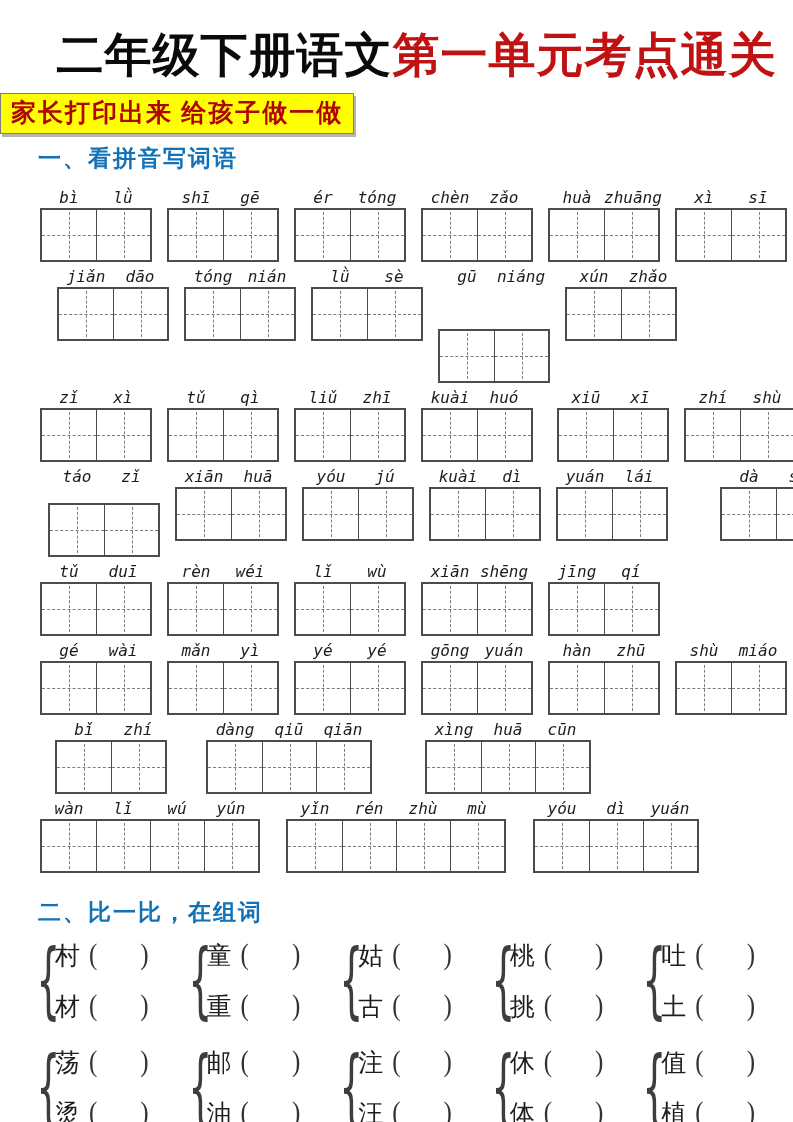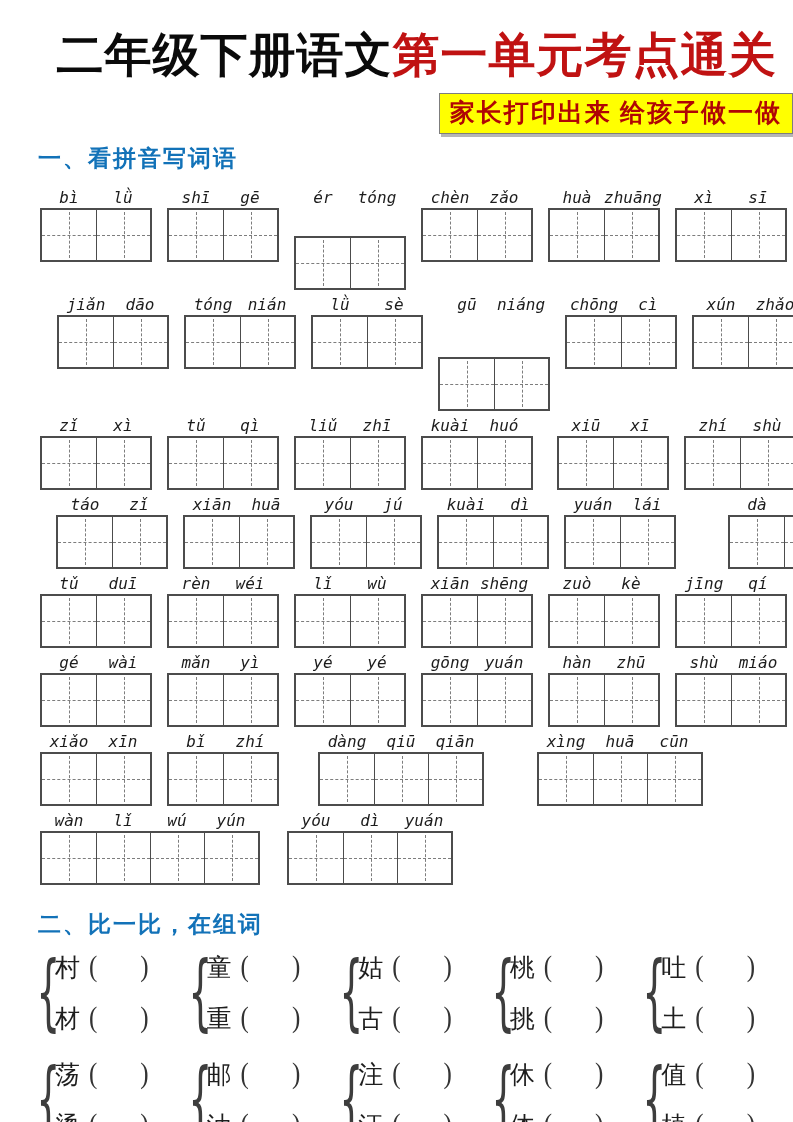--- a/index.html
+++ b/index.html
@@ -15,21 +15,21 @@
     margin-top:24px;
     text-align:center;
     font-size:47px; font-weight:bold;
     letter-spacing:1px; line-height:1.32;
     white-space:nowrap;
     padding-left:40px;
   }
   .title .t-black { color:#0a0a0a; }
   .title .t-red   { color:#c01212; }
   
-  .banner-wrap { text-align:right; margin-top:7px; }
+  .banner-wrap { text-align:left; margin-top:7px; }
   .banner {
     display:inline-block;
     background:#ffff00;
     color:#b00505;
     font-size:25px; font-weight:bold;
     letter-spacing:2px;
     padding:2px 10px 4px 10px;
     border:1px solid #7d7d7d;
     box-shadow:2px 3px 0 #b5b5b5;
   }
@@ -129,21 +129,21 @@
       <div class="group" style="margin-left: 15px;">
         <div class="syls">
           <span class="syl">shī</span>
           <span class="syl">gē</span>
         </div>
         <div class="boxes">
           <div class="cell"></div>
           <div class="cell"></div>
         </div>
       </div>
-      <div class="group" style="margin-left: 15px; gap: 28px;">
+      <div class="group" style="margin-left: 15px;">
         <div class="syls">
           <span class="syl">ér</span>
           <span class="syl">tóng</span>
         </div>
         <div class="boxes">
           <div class="cell"></div>
           <div class="cell"></div>
         </div>
       </div>
       <div class="group" style="margin-left: 15px;">
@@ -213,30 +213,20 @@
           <span class="syl">gū</span>
           <span class="syl">niáng</span>
         </div>
         <div class="boxes">
           <div class="cell"></div>
           <div class="cell"></div>
         </div>
       </div>
       <div class="group" style="margin-left: 15px;">
         <div class="syls">
-          <span class="syl">chōng</span>
-          <span class="syl">cì</span>
-        </div>
-        <div class="boxes">
-          <div class="cell"></div>
-          <div class="cell"></div>
-        </div>
-      </div>
-      <div class="group" style="margin-left: 15px;">
-        <div class="syls">
           <span class="syl">xún</span>
           <span class="syl">zhǎo</span>
         </div>
         <div class="boxes">
           <div class="cell"></div>
           <div class="cell"></div>
         </div>
       </div>
     </div>
     <div class="prow">
@@ -295,21 +285,21 @@
           <span class="syl">zhí</span>
           <span class="syl">shù</span>
         </div>
         <div class="boxes">
           <div class="cell"></div>
           <div class="cell"></div>
         </div>
       </div>
     </div>
     <div class="prow">
-      <div class="group" style="margin-left: 16px;">
+      <div class="group" style="margin-left: 8px; gap: 16px;">
         <div class="syls">
           <span class="syl">táo</span>
           <span class="syl">zǐ</span>
         </div>
         <div class="boxes">
           <div class="cell"></div>
           <div class="cell"></div>
         </div>
       </div>
       <div class="group" style="margin-left: 15px;">
@@ -399,30 +389,20 @@
           <span class="syl">xiān</span>
           <span class="syl">shēng</span>
         </div>
         <div class="boxes">
           <div class="cell"></div>
           <div class="cell"></div>
         </div>
       </div>
       <div class="group" style="margin-left: 15px;">
         <div class="syls">
-          <span class="syl">zuò</span>
-          <span class="syl">kè</span>
-        </div>
-        <div class="boxes">
-          <div class="cell"></div>
-          <div class="cell"></div>
-        </div>
-      </div>
-      <div class="group" style="margin-left: 15px;">
-        <div class="syls">
           <span class="syl">jīng</span>
           <span class="syl">qí</span>
         </div>
         <div class="boxes">
           <div class="cell"></div>
           <div class="cell"></div>
         </div>
       </div>
     </div>
     <div class="prow">
@@ -481,30 +461,20 @@
           <span class="syl">shù</span>
           <span class="syl">miáo</span>
         </div>
         <div class="boxes">
           <div class="cell"></div>
           <div class="cell"></div>
         </div>
       </div>
     </div>
     <div class="prow">
-      <div class="group" style="margin-left: 0px;">
-        <div class="syls">
-          <span class="syl">xiǎo</span>
-          <span class="syl">xīn</span>
-        </div>
-        <div class="boxes">
-          <div class="cell"></div>
-          <div class="cell"></div>
-        </div>
-      </div>
       <div class="group" style="margin-left: 15px;">
         <div class="syls">
           <span class="syl">bǐ</span>
           <span class="syl">zhí</span>
         </div>
         <div class="boxes">
           <div class="cell"></div>
           <div class="cell"></div>
         </div>
       </div>
@@ -533,20 +503,34 @@
         </div>
       </div>
     </div>
     <div class="prow">
       <div class="group" style="margin-left: 0px;">
         <div class="syls">
           <span class="syl">wàn</span>
           <span class="syl">lǐ</span>
           <span class="syl">wú</span>
           <span class="syl">yún</span>
+        </div>
+        <div class="boxes">
+          <div class="cell"></div>
+          <div class="cell"></div>
+          <div class="cell"></div>
+          <div class="cell"></div>
+        </div>
+      </div>
+      <div class="group" style="margin-left: 26px;">
+        <div class="syls">
+          <span class="syl">yǐn</span>
+          <span class="syl">rén</span>
+          <span class="syl">zhù</span>
+          <span class="syl">mù</span>
         </div>
         <div class="boxes">
           <div class="cell"></div>
           <div class="cell"></div>
           <div class="cell"></div>
           <div class="cell"></div>
         </div>
       </div>
       <div class="group" style="margin-left: 27px;">
         <div class="syls">

